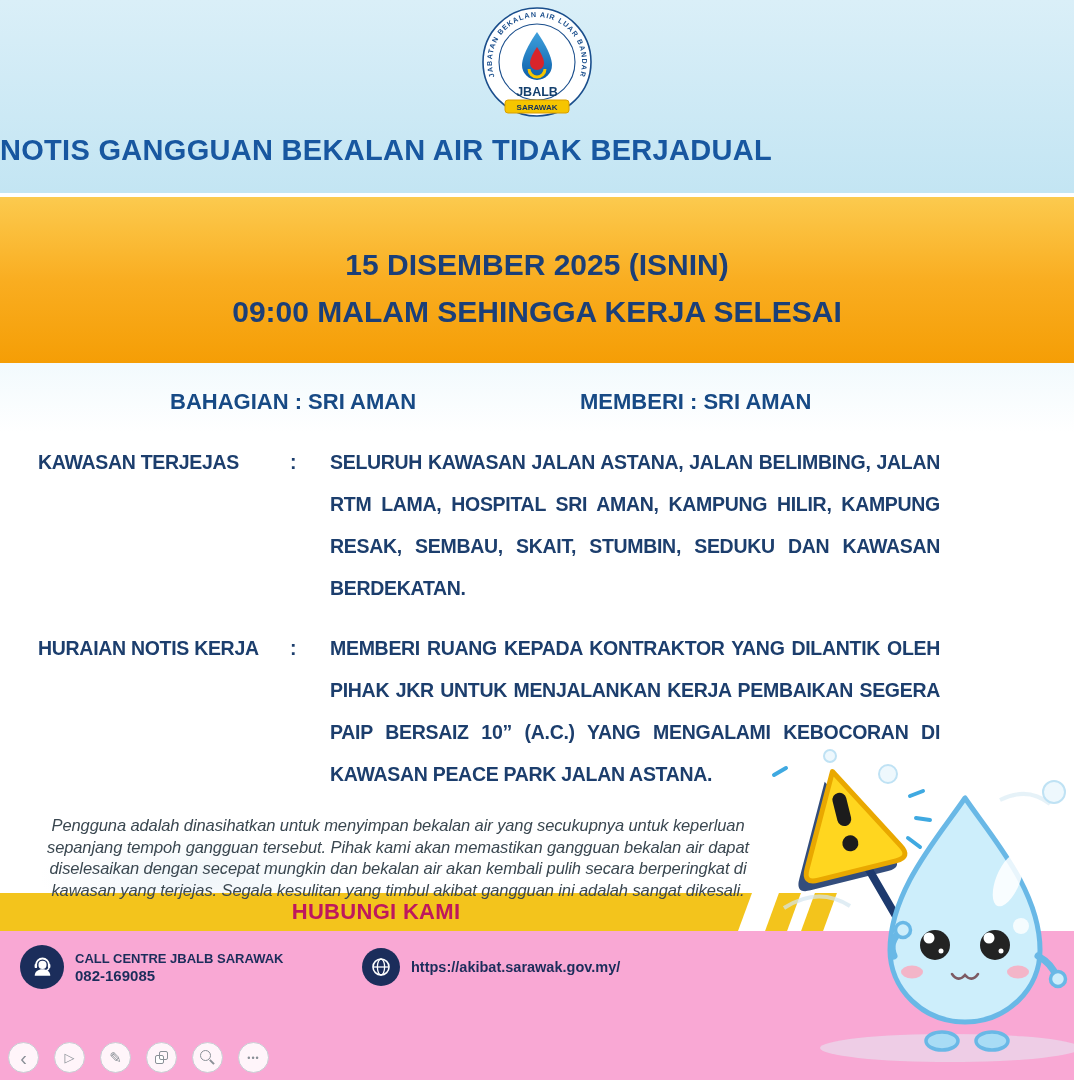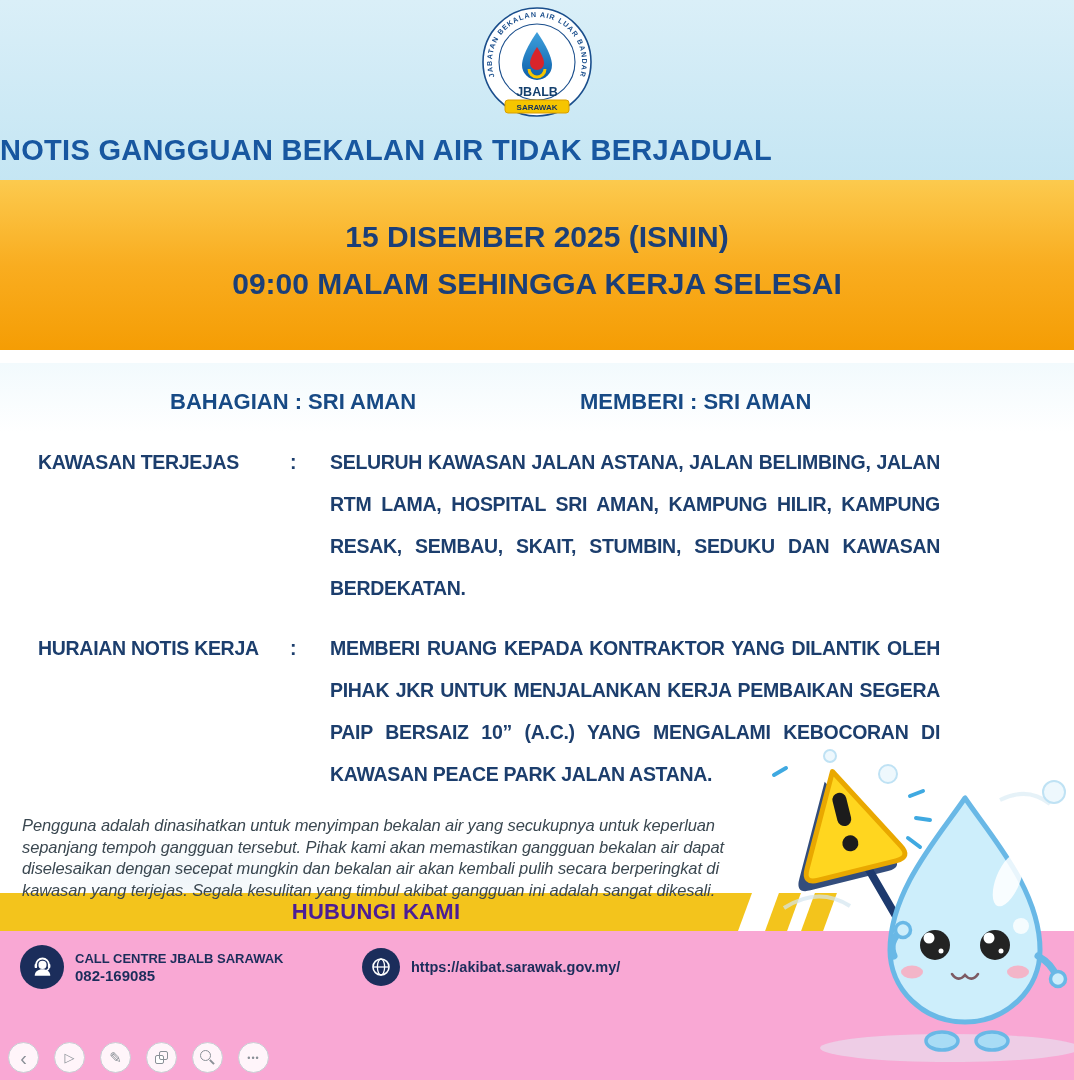--- a/index.html
+++ b/index.html
@@ -7,51 +7,51 @@
         font-family:"Liberation Sans",sans-serif;}
 
   
   .top-section{position:absolute;left:0;top:0;width:100%;height:193px;
     background:linear-gradient(180deg,#daeff8 0%,#c3e5f3 100%);}
   .logo-wrap{position:absolute;top:6px;left:50%;transform:translateX(-50%);width:112px;height:112px;}
   .notice-title{position:absolute;top:134px;left:0;width:100%;
     font-size:29px;font-weight:bold;color:#1857a0;letter-spacing:.3px;}
 
   
-  .date-banner{position:absolute;left:0;top:180px;width:100%;height:170px;
+  .date-banner{position:absolute;left:0;top:197px;width:100%;height:170px;
     background:linear-gradient(180deg,#fcca4e 0%,#f9ad20 50%,#f59d04 100%);
     color:#1b3f78;text-align:center;font-weight:bold;font-size:30px;line-height:47px;
-    box-sizing:border-box;padding-top:33px;}
+    box-sizing:border-box;padding-top:44px;}
 
   
   .body-section{position:absolute;left:0;top:363px;width:100%;height:717px;
     background:linear-gradient(180deg,#f2fafd 0px,#ffffff 70px);}
   .body-section::after{content:"";position:absolute;left:0;top:380px;width:100%;height:337px;
     background:radial-gradient(220px 60px at 18% 40%,rgba(190,215,230,.25),transparent 70%),
                radial-gradient(260px 70px at 55% 85%,rgba(190,215,230,.22),transparent 70%);
     pointer-events:none;}
 
   .region-row{position:relative;height:34px;margin-top:26px;
     font-size:22px;font-weight:bold;color:#174a85;}
   .region-row .bahagian{position:absolute;left:170px;top:0;}
   .region-row .daerah{position:absolute;left:580px;top:0;}
 
   .info-row{display:grid;grid-template-columns:252px 40px auto;box-sizing:border-box;
     padding:0 134px 0 38px;margin-top:18px;color:#1c3e6d;font-weight:bold;}
   .info-label,.info-colon,.info-text{font-size:19.5px;line-height:42px;letter-spacing:-.3px;}
   .info-text{text-align:justify;}
 
   .advisory{margin:20px 0 0 22px;width:752px;font-style:italic;font-size:16.5px;
-    line-height:21.5px;color:#3a4750;letter-spacing:-.1px;position:relative;z-index:2;}
+    line-height:21.5px;color:#3a4750;letter-spacing:-.1px;position:relative;z-index:2;text-align:center;}
 
   
   .hubungi-banner{position:absolute;left:0;top:893px;width:100%;height:38px;}
   .hubungi-bar{position:absolute;left:0;top:0;width:752px;height:100%;background:#f3c41c;
     clip-path:polygon(0 0,100% 0,calc(100% - 14px) 100%,0 100%);
-    color:#4c1d95;font-size:22px;font-weight:bold;text-align:center;line-height:38px;letter-spacing:.3px;}
+    color:#be185d;font-size:22px;font-weight:bold;text-align:center;line-height:38px;letter-spacing:.3px;}
   .hubungi-stripe{position:absolute;top:0;height:100%;width:22px;background:#f3c41c;transform:skewX(-20deg);}
   .stripe-1{left:772px;} .stripe-2{left:808px;}
 
   
   .contact-section{position:absolute;left:0;top:931px;width:100%;height:174px;background:#f9a8d4;}
   .contact-item{position:absolute;display:flex;align-items:center;gap:11px;color:#1b2d5b;}
   .contact-circle{border-radius:50%;background:#1b2d5b;display:flex;align-items:center;justify-content:center;flex:0 0 auto;}
   .circle-lg{width:44px;height:44px;} .circle-md{width:38px;height:38px;}
   .contact-call{left:20px;top:14px;}
   .contact-call .lines{display:flex;flex-direction:column;line-height:17px;}

